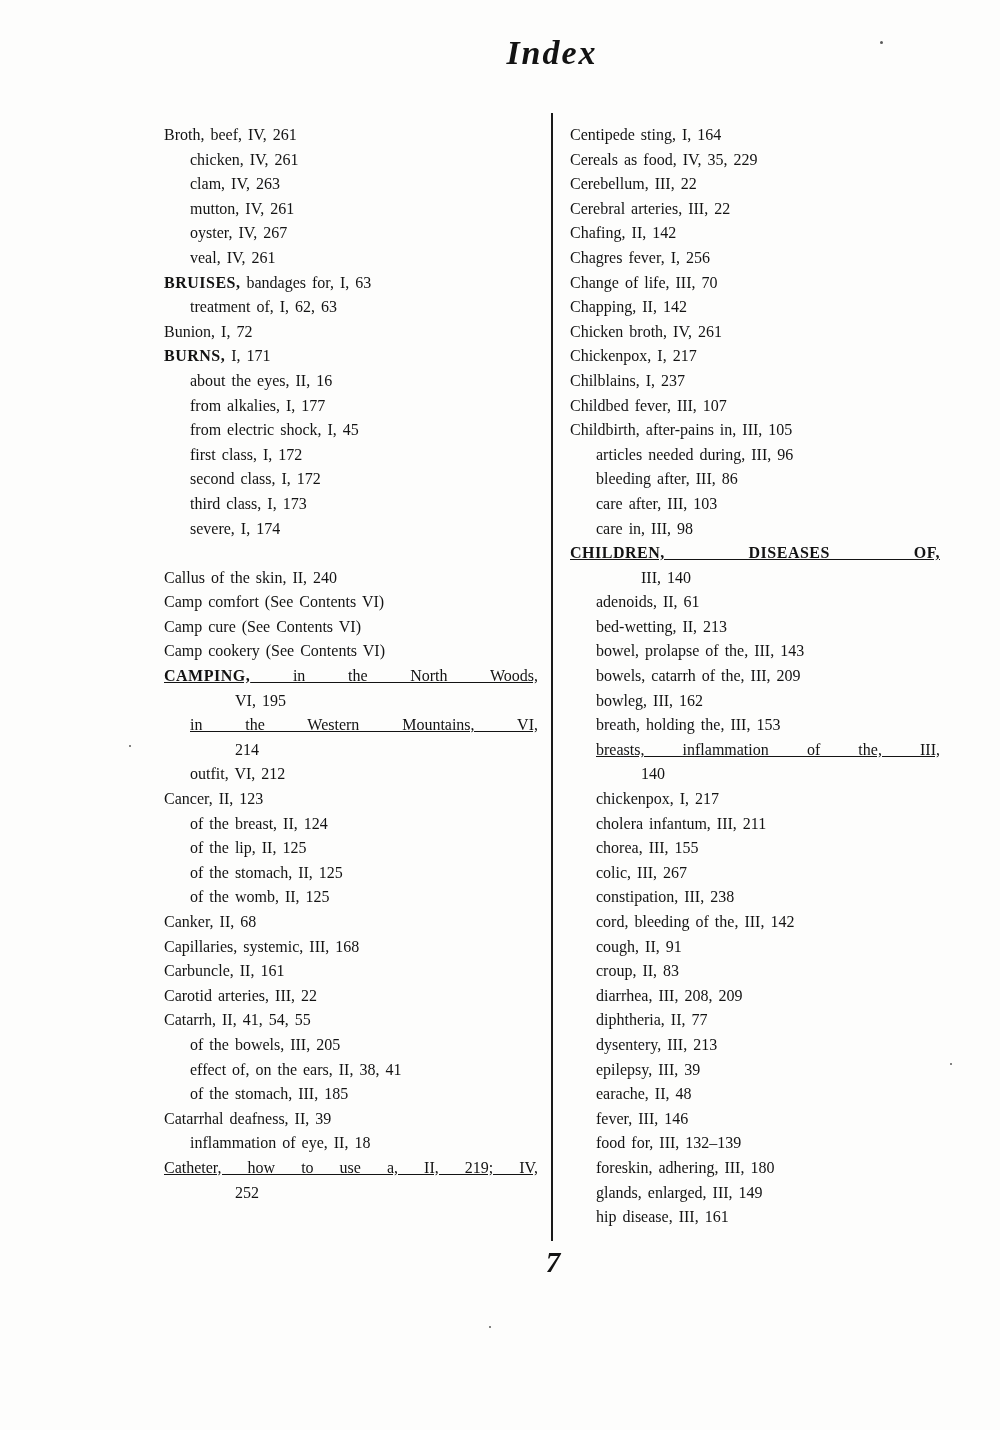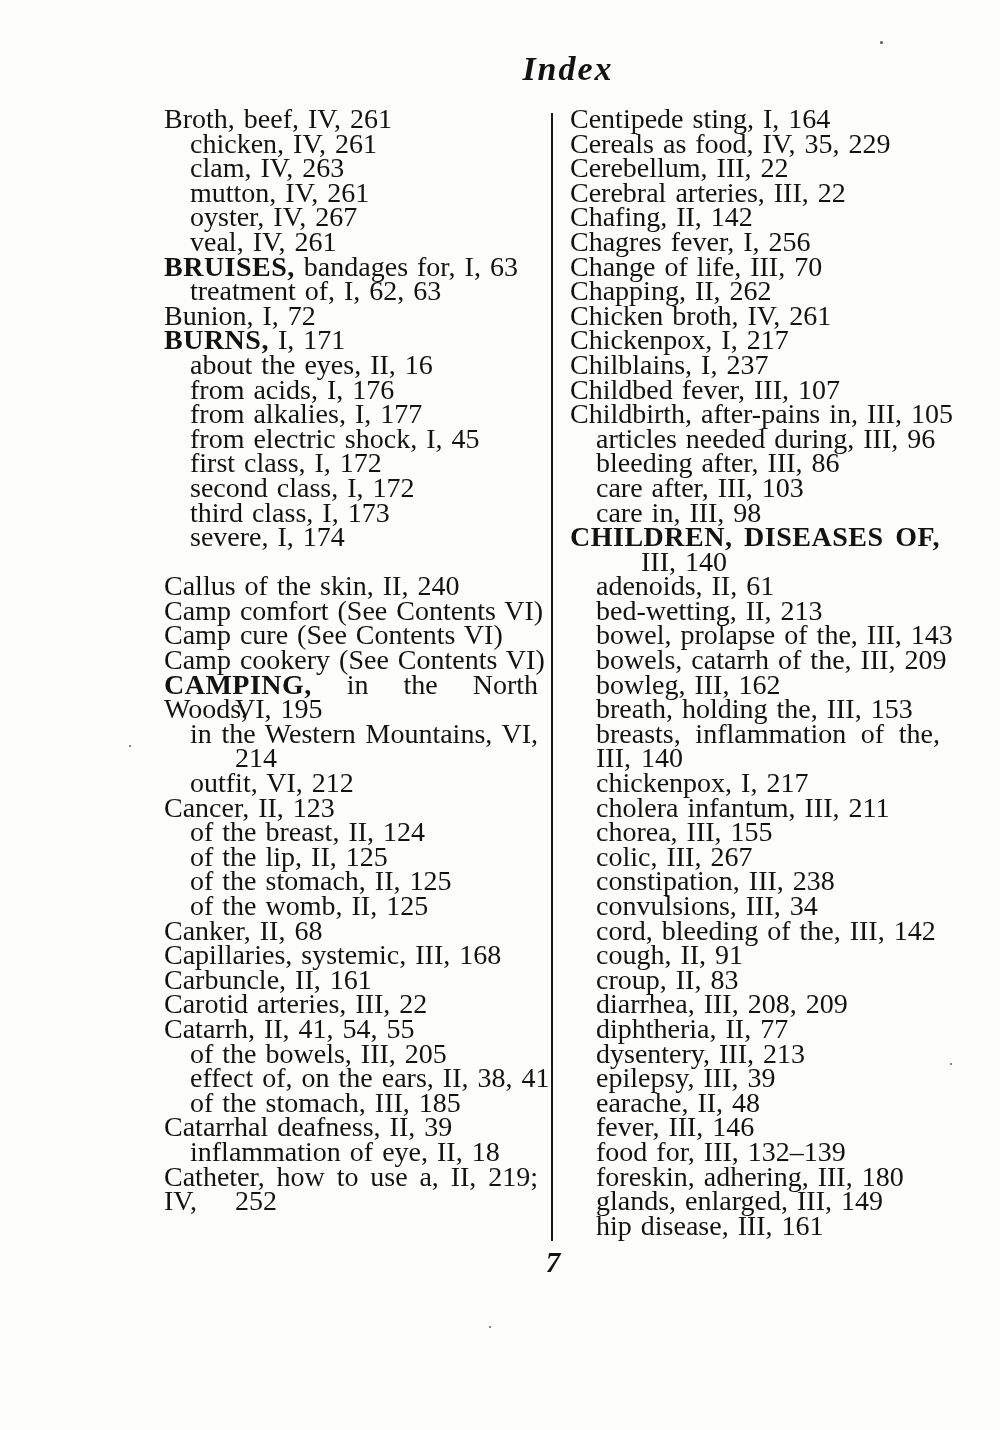--- a/index.html
+++ b/index.html
@@ -10,44 +10,45 @@
     background: #fdfdfc;
     font-family: "Liberation Serif", "DejaVu Serif", serif;
     color: #131313;
     overflow: hidden;
   }
   .title {
     position: absolute;
     top: 34px;
     left: 552px;
     transform: translateX(-50%);
-    margin: 16px;
+    margin: 0;
     font-size: 34px;
     font-style: italic;
     font-weight: 700;
     letter-spacing: 2px;
     white-space: nowrap;
   }
   .col {
     position: absolute;
-    top: 107px;
-    font-size: 28px;
+    top: 123px;
+    font-size: 16px;
     line-height: 24.6px;
     word-spacing: 2px;
   }
   .col-left  { left: 164px; width: 374px; }
   .col-right { left: 570px; width: 370px; }
   .line { height: 24.6px; white-space: nowrap; }
   .line.blank { height: 24.6px; }
   .line.i1 { padding-left: 26px; }
   .line.i2 { padding-left: 71px; }
   .line.just {
     white-space: normal;
     text-align: justify;
     text-align-last: justify;
+    text-decoration: underline;
   }
   .line b { font-weight: 700; letter-spacing: 0.5px; }
   .divider {
     position: absolute;
     left: 551px;
     top: 113px;
     width: 2px;
     height: 1128px;
     background: #1a1a1a;
   }
@@ -79,21 +80,20 @@
       <div class="line i1"><span>chicken, IV, 261</span></div>
       <div class="line i1"><span>clam, IV, 263</span></div>
       <div class="line i1"><span>mutton, IV, 261</span></div>
       <div class="line i1"><span>oyster, IV, 267</span></div>
       <div class="line i1"><span>veal, IV, 261</span></div>
       <div class="line i0"><b>BRUISES,</b><span> bandages for, I, 63</span></div>
       <div class="line i1"><span>treatment of, I, 62, 63</span></div>
       <div class="line i0"><span>Bunion, I, 72</span></div>
       <div class="line i0"><b>BURNS,</b><span> I, 171</span></div>
       <div class="line i1"><span>about the eyes, II, 16</span></div>
-      <div class="line i1"><span>from acids, I, 176</span></div>
       <div class="line i1"><span>from alkalies, I, 177</span></div>
       <div class="line i1"><span>from electric shock, I, 45</span></div>
       <div class="line i1"><span>first class, I, 172</span></div>
       <div class="line i1"><span>second class, I, 172</span></div>
       <div class="line i1"><span>third class, I, 173</span></div>
       <div class="line i1"><span>severe, I, 174</span></div>
       <div class="line i0 blank"></div>
       <div class="line i0"><span>Callus of the skin, II, 240</span></div>
       <div class="line i0"><span>Camp comfort (See Contents VI)</span></div>
       <div class="line i0"><span>Camp cure (See Contents VI)</span></div>
@@ -123,21 +123,21 @@
     </div>
   <div class="divider"></div>
   <div class="col col-right">
       <div class="line i0"><span>Centipede sting, I, 164</span></div>
       <div class="line i0"><span>Cereals as food, IV, 35, 229</span></div>
       <div class="line i0"><span>Cerebellum, III, 22</span></div>
       <div class="line i0"><span>Cerebral arteries, III, 22</span></div>
       <div class="line i0"><span>Chafing, II, 142</span></div>
       <div class="line i0"><span>Chagres fever, I, 256</span></div>
       <div class="line i0"><span>Change of life, III, 70</span></div>
-      <div class="line i0"><span>Chapping, II, 262</span></div>
+      <div class="line i0"><span>Chapping, II, 142</span></div>
       <div class="line i0"><span>Chicken broth, IV, 261</span></div>
       <div class="line i0"><span>Chickenpox, I, 217</span></div>
       <div class="line i0"><span>Chilblains, I, 237</span></div>
       <div class="line i0"><span>Childbed fever, III, 107</span></div>
       <div class="line i0"><span>Childbirth, after-pains in, III, 105</span></div>
       <div class="line i1"><span>articles needed during, III, 96</span></div>
       <div class="line i1"><span>bleeding after, III, 86</span></div>
       <div class="line i1"><span>care after, III, 103</span></div>
       <div class="line i1"><span>care in, III, 98</span></div>
       <div class="line i0 just"><b>CHILDREN, DISEASES OF,</b></div>
@@ -148,21 +148,20 @@
       <div class="line i1"><span>bowels, catarrh of the, III, 209</span></div>
       <div class="line i1"><span>bowleg, III, 162</span></div>
       <div class="line i1"><span>breath, holding the, III, 153</span></div>
       <div class="line i1 just"><span>breasts, inflammation of the, III,</span></div>
       <div class="line i2"><span>140</span></div>
       <div class="line i1"><span>chickenpox, I, 217</span></div>
       <div class="line i1"><span>cholera infantum, III, 211</span></div>
       <div class="line i1"><span>chorea, III, 155</span></div>
       <div class="line i1"><span>colic, III, 267</span></div>
       <div class="line i1"><span>constipation, III, 238</span></div>
-      <div class="line i1"><span>convulsions, III, 34</span></div>
       <div class="line i1"><span>cord, bleeding of the, III, 142</span></div>
       <div class="line i1"><span>cough, II, 91</span></div>
       <div class="line i1"><span>croup, II, 83</span></div>
       <div class="line i1"><span>diarrhea, III, 208, 209</span></div>
       <div class="line i1"><span>diphtheria, II, 77</span></div>
       <div class="line i1"><span>dysentery, III, 213</span></div>
       <div class="line i1"><span>epilepsy, III, 39</span></div>
       <div class="line i1"><span>earache, II, 48</span></div>
       <div class="line i1"><span>fever, III, 146</span></div>
       <div class="line i1"><span>food for, III, 132–139</span></div>

